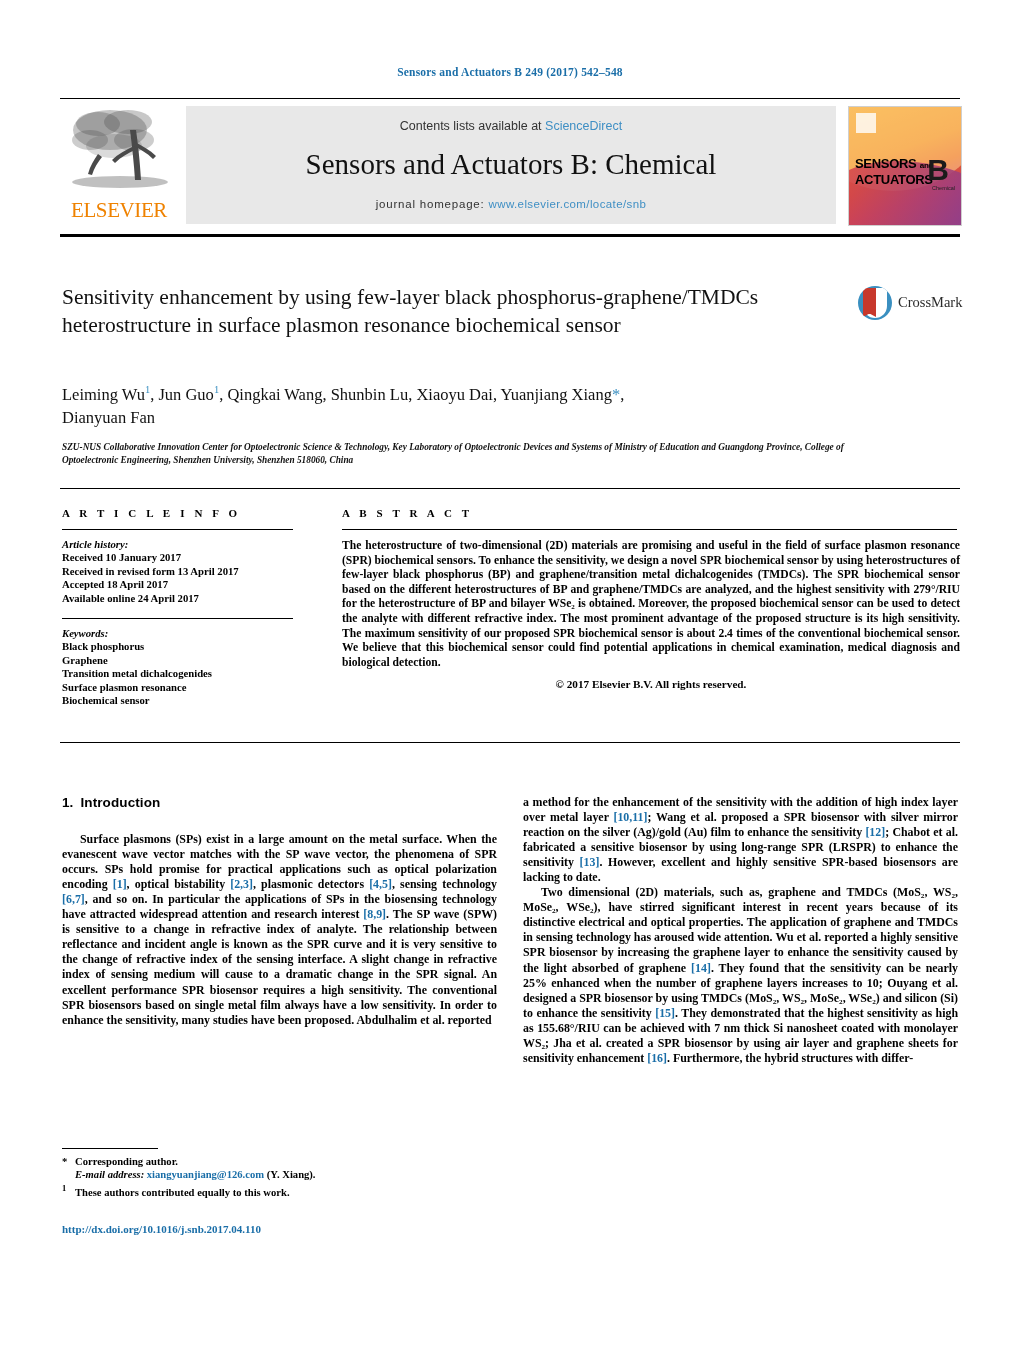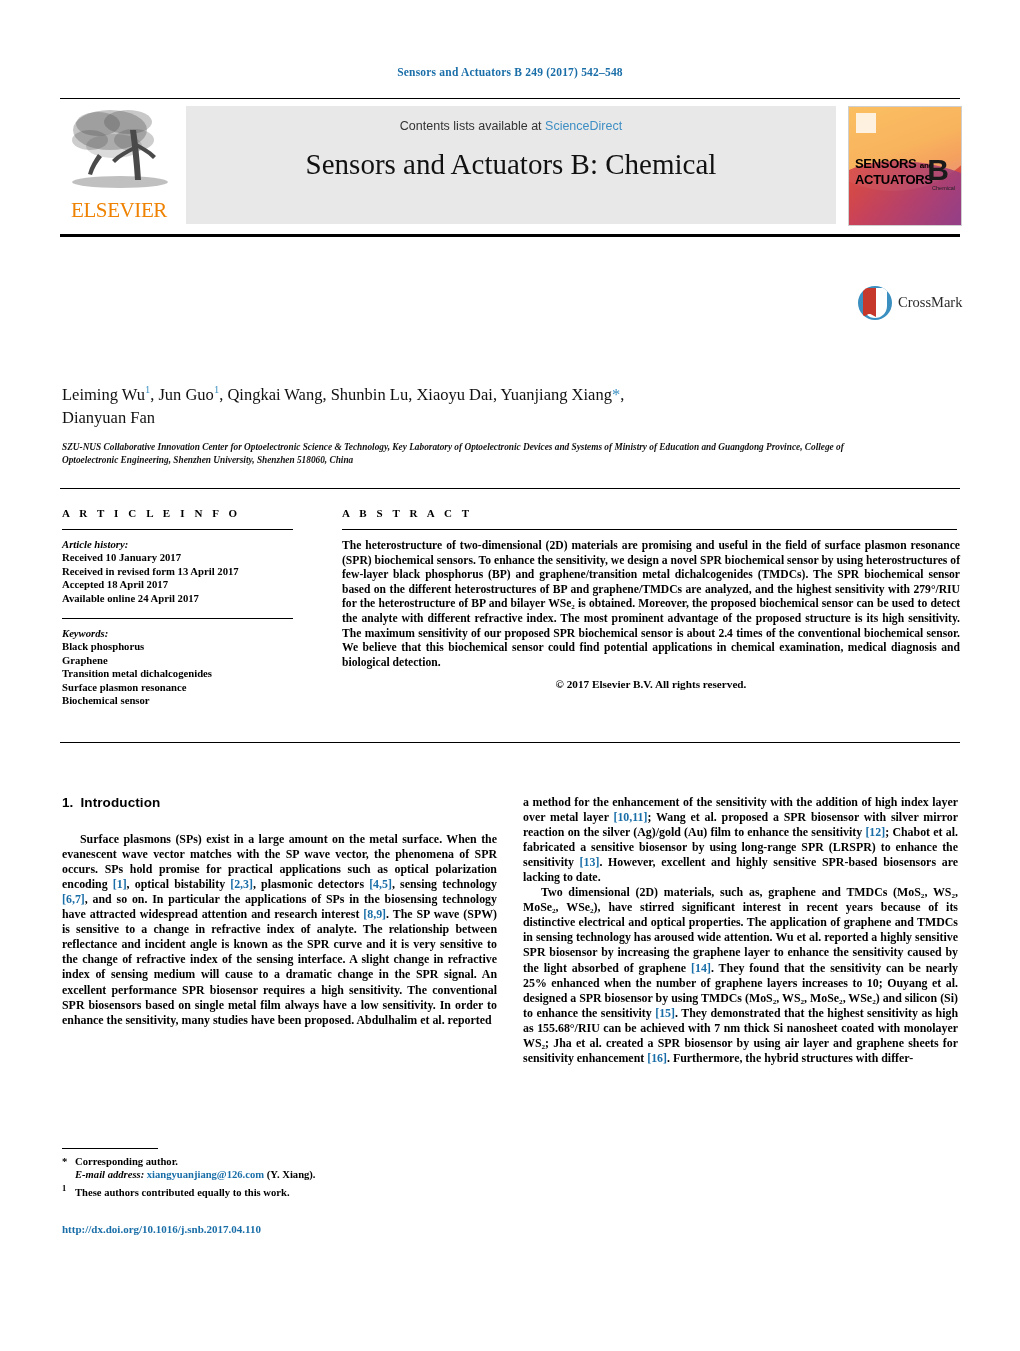--- a/index.html
+++ b/index.html
@@ -370,38 +370,43 @@
         </g>
       </svg>
       <div class="elsevier-word">ELSEVIER</div>
     </div>
 
     <div class="banner">
       <div class="banner-line1">
         <span>Contents lists available at </span><span class="sd">ScienceDirect</span>
       </div>
       <div class="banner-title">Sensors and Actuators B: Chemical</div>
+      <div class="banner-home">
+        <span>journal homepage:</span>
+        <span class="url">www.elsevier.com/locate/snb</span>
+      </div>
     </div>
 
     <div class="cover">
       <div class="cover-arc"></div>
       <div class="cover-arc2"></div>
       <div class="cover-els"></div>
       <div class="cover-txt">
         <span>SENSORS</span>
         <span class="and">and</span><br>
         <span>ACTUATORS</span>
       </div>
       <div class="cover-B">B</div>
       <div class="cover-sub">Chemical</div>
     </div>
   </div>
 
   <div class="rule-thick"></div>
 
+  <div class="title">Sensitivity enhancement by using few-layer black phosphorus-graphene/TMDCs heterostructure in surface plasmon resonance biochemical sensor</div>
 
   <div class="crossmark">
     <div class="cm-badge">
       <div class="cm-inner"></div>
       <div class="cm-red"></div>
       <div class="cm-red2"></div>
     </div>
     <div class="cm-label">CrossMark</div>
   </div>
 

